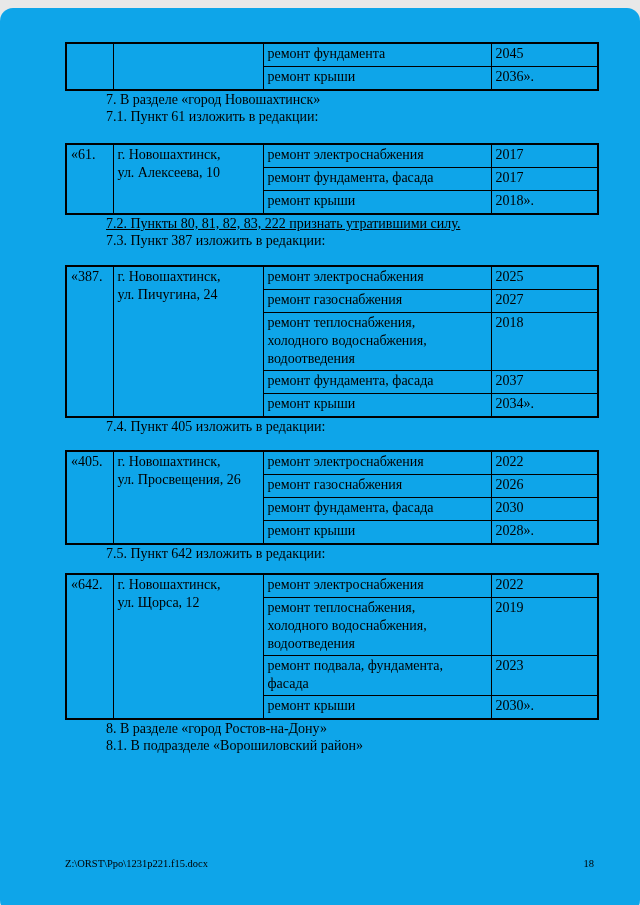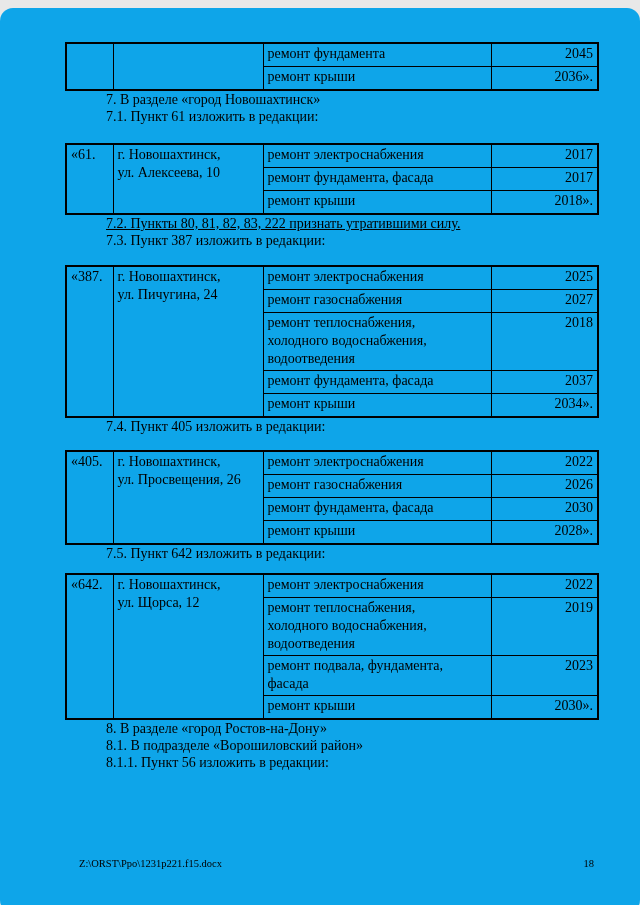--- a/index.html
+++ b/index.html
@@ -24,21 +24,21 @@
   .doc-table td {
     border:1px solid #000;
     vertical-align:top;
     font-size:14px;
     line-height:18px;
     padding:1px 4px 2px 4px;
     height:19px;
     white-space:pre-line;
     overflow:hidden;
   }
-  td.c-year { text-align:right; }
+  td.c-year { text-align:left; }
 
   p.para {
     font-size:14px;
     line-height:17px;
     margin:0;
     text-indent:41px;
     white-space:nowrap;
   }
 
   .mt-p7    { margin-top:18px; }
@@ -46,21 +46,21 @@
   .mt-p72   { margin-top:17px;text-decoration:underline; }
   .mt-t387  { margin-top:16px; }
   .mt-p74   { margin-top:17px; }
   .mt-t405  { margin-top:15px; }
   .mt-p75   { margin-top:21px; }
   .mt-t642  { margin-top:11px; }
   .mt-p8    { margin-top:14px; }
 
   .footer {
     position:absolute;
-    left:79px; right:46px; top:850px;
+    left:65px; right:46px; top:850px;
     display:flex;
     justify-content:space-between;
     align-items:baseline;
     font-size:10.5px;
     line-height:12px;
   }
 </style>
 </head>
 <body>
 
@@ -218,21 +218,20 @@
         </tr>
         <tr>
           <td class="c-work">ремонт крыши</td>
           <td class="c-year">2030».</td>
         </tr>
       </tbody>
     </table>
 
     <p class="para mt-p8">8. В разделе «город Ростов-на-Дону»</p>
     <p class="para">8.1. В подразделе «Ворошиловский район»</p>
-    <p class="para">8.1.1. Пункт 56 изложить в редакции:</p>
 
   </div>
 
   <div class="footer">
     <span>Z:\ORST\Ppo\1231p221.f15.docx</span>
     <span>18</span>
   </div>
 </div>
 
 </body></html>

